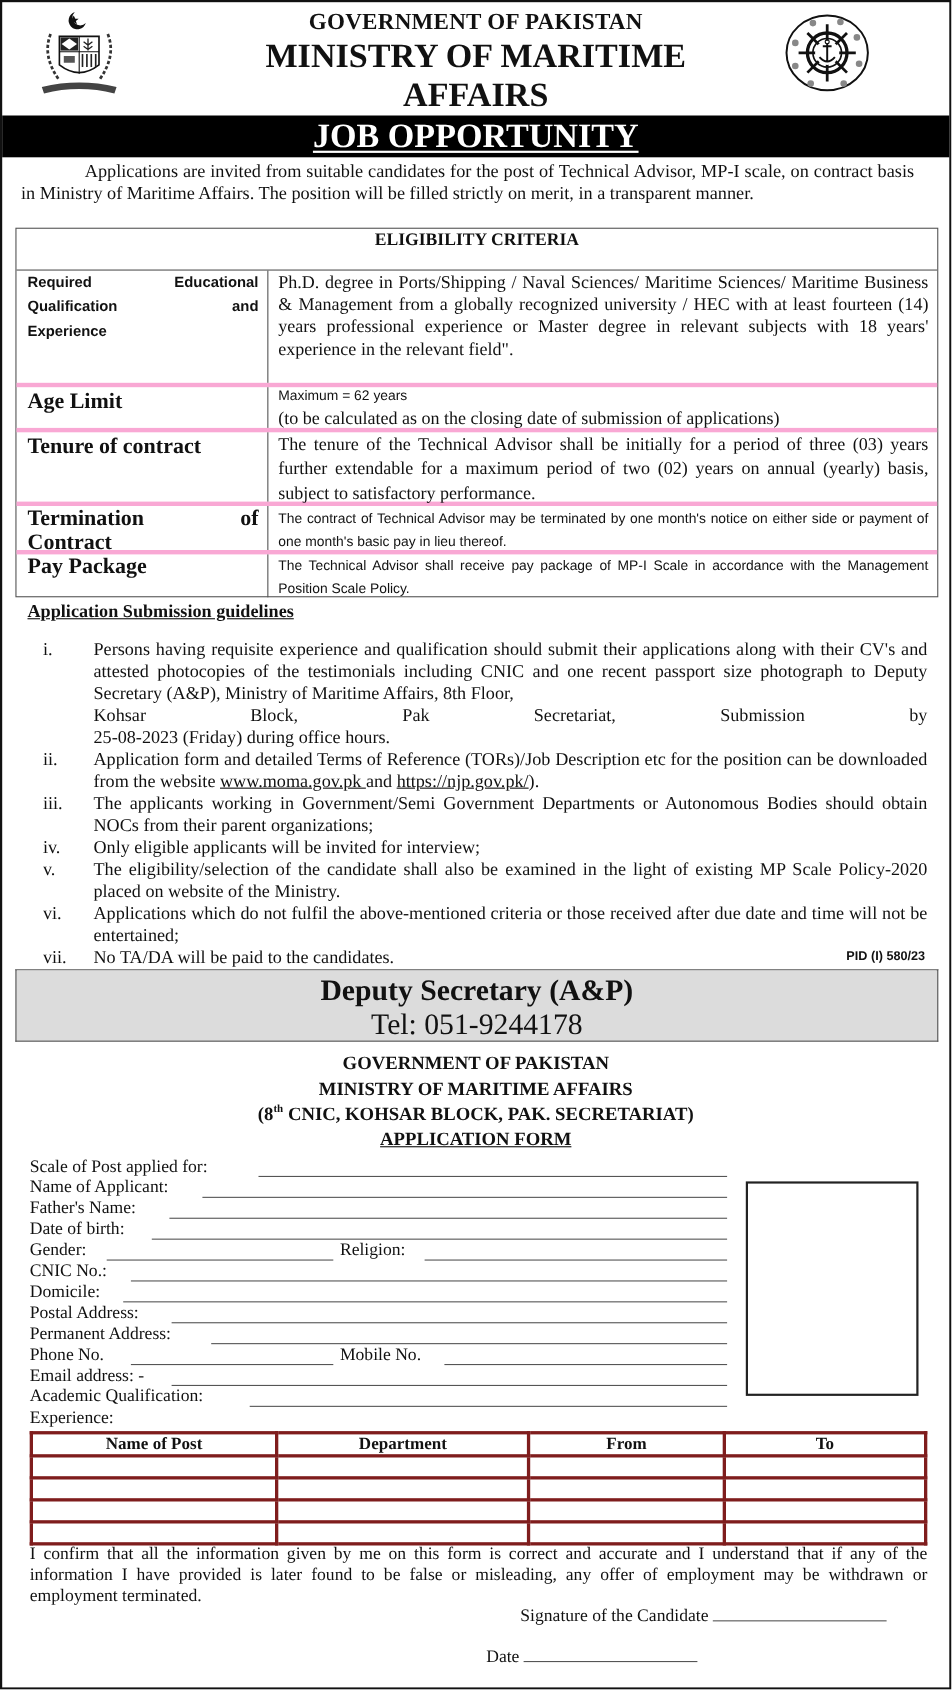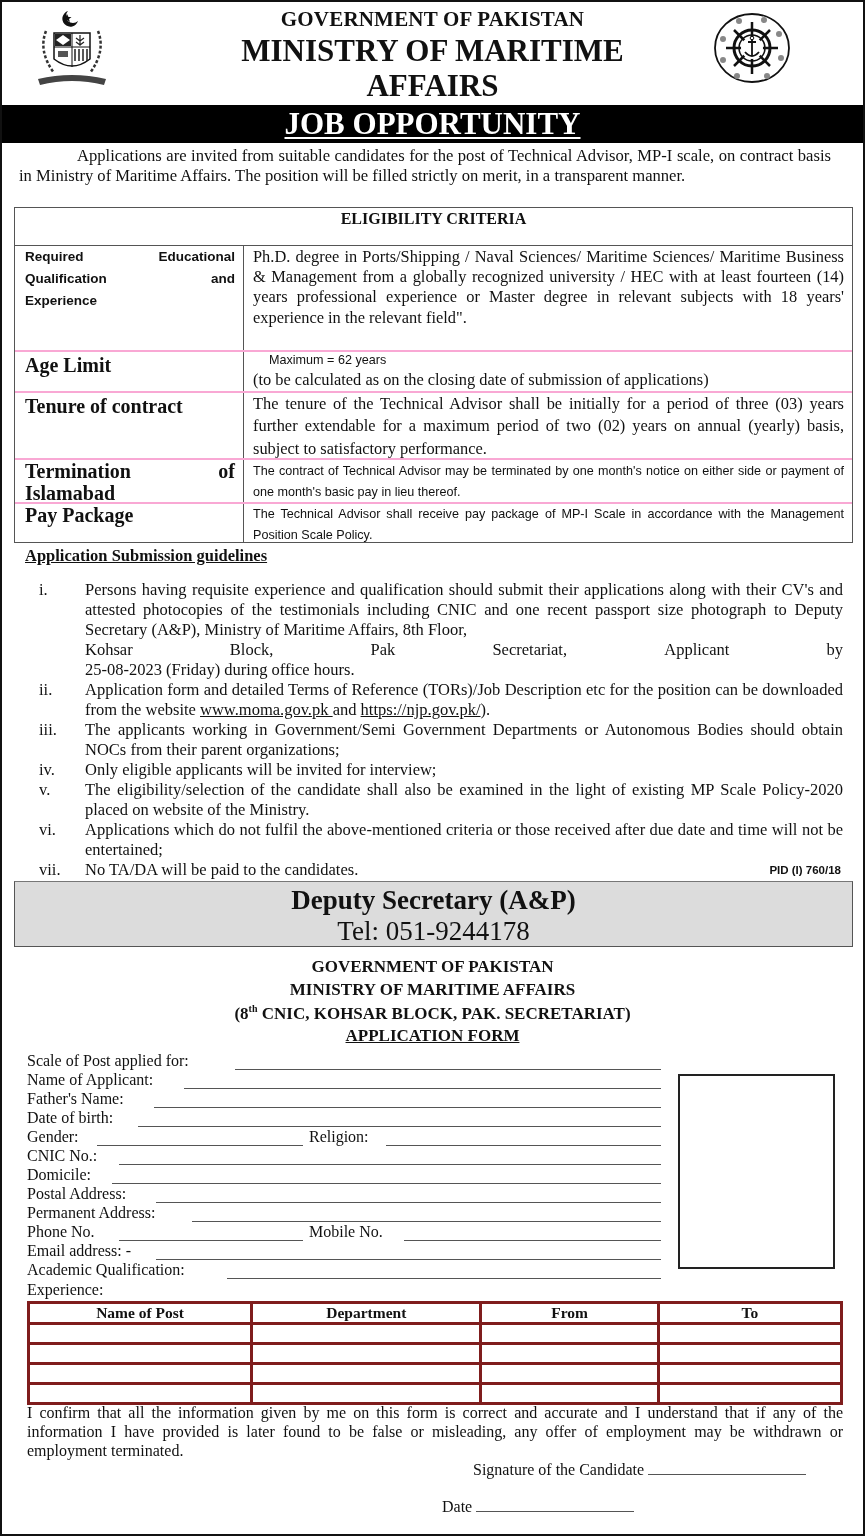--- a/index.html
+++ b/index.html
@@ -16,21 +16,21 @@
   .hdr-line3 { position: absolute; left: 0; width: 861px; top: 66px; text-align: center; font-weight: bold; font-size: 31px; }
   .banner { position: absolute; left: 0; top: 103px; width: 861px; height: 38px; background: #000; color: #fff; text-align: center; font-weight: bold; font-size: 31px; line-height: 38px; }
   .banner span { text-decoration: underline; text-decoration-thickness: 2px; text-underline-offset: 3px; }
 
   .intro { position: absolute; left: 17px; top: 144px; width: 812px; font-size: 16.6px; line-height: 20px; text-align: justify; }
   .intro p { text-indent: 58px; }
 
   
   .elig { position: absolute; left: 12px; top: 205px; width: 839px; height: 336px; border: 1px solid #555; }
   .elig-head { position: absolute; left: 0; top: 0; width: 837px; height: 38px; border-bottom: 1px solid #555; text-align: center; font-weight: bold; font-size: 16px; line-height: 20px; padding-top: 1px; }
-  .row { position: absolute; left: 0; width: 837px; border-bottom: 2px solid #f9a8d4; }
+  .row { position: absolute; left: 0; width: 837px; border-bottom: 4px solid #f9a8d4; }
   .row .lbl { position: absolute; left: 0; top: 0; width: 229px; height: 100%; border-right: 1px solid #555; padding: 2px 8px 0 10px; font-weight: bold; }
   .row .val { position: absolute; left: 230px; top: 0; width: 607px; height: 100%; padding: 1px 8px 0 8px; text-align: justify; }
   .sans { font-family: "Liberation Sans", sans-serif; }
   .lbl-sans { font-family: "Liberation Sans", sans-serif; font-size: 13.5px; line-height: 22px; }
   .lbl-serif { font-size: 20px; line-height: 23px; }
   .justify-row { display: flex; justify-content: space-between; }
   .val-serif { font-size: 16.4px; line-height: 20.2px; }
   .val-sans-small { font-family: "Liberation Sans", sans-serif; font-size: 12.6px; line-height: 21px; }
 
   
@@ -140,58 +140,58 @@
             <span>and</span>
           </div>
         <div><span>Experience</span></div>
       </div>
       <div class="val val-serif">Ph.D. degree in Ports/Shipping / Naval Sciences/ Maritime Sciences/ Maritime Business &amp; Management from a globally recognized university / HEC with at least fourteen (14) years professional experience or Master degree in relevant subjects with 18 years' experience in the relevant field".</div>
     </div>
 
     <div class="row" style="top:144px;height:41px;">
       <div class="lbl lbl-serif">Age Limit</div>
       <div class="val" style="padding-top:0;">
-        <div class="sans" style="font-size:12.6px;line-height:17px;margin-left:16px;">Maximum = 62 years</div>
+        <div class="sans" style="font-size:12.6px;line-height:17px;">Maximum = 62 years</div>
         <div style="font-size:16.4px;line-height:21px;">(to be calculated as on the closing date of submission of applications)</div>
       </div>
     </div>
 
     <div class="row" style="top:185px;height:67px;">
       <div class="lbl lbl-serif">Tenure of contract</div>
       <div class="val" style="font-size:16.4px;line-height:22.4px;padding-top:0;">The tenure of the Technical Advisor shall be initially for a period of three (03) years further extendable for a maximum period of two (02) years on annual (yearly) basis, subject to satisfactory performance.</div>
     </div>
 
     <div class="row" style="top:252px;height:44px;">
       <div class="lbl lbl-serif" style="padding-top:0;line-height:22px;">
         <div class="justify-row">
             <span>Termination</span>
             <span>of</span>
           </div>
-        <div>Islamabad</div>
+        <div>Contract</div>
       </div>
       <div class="val val-sans-small">The contract of Technical Advisor may be terminated by one month's notice on either side or payment of one month's basic pay in lieu thereof.</div>
     </div>
 
     <div class="row" style="top:296px;height:39px;border-bottom:none;">
       <div class="lbl lbl-serif" style="padding-top:0;">Pay Package</div>
       <div class="val val-sans-small" style="padding-top:0;">The Technical Advisor shall receive pay package of MP-I Scale in accordance with the Management Position Scale Policy.</div>
     </div>
   </div>
 
   <div class="guide-title">Application Submission guidelines</div>
   <div class="guide-list">
     <div class="gi">
       <span class="num">i.</span>
       <div>Persons having requisite experience and qualification should submit their applications along with their CV's and attested photocopies of the testimonials including CNIC and one recent passport size photograph to Deputy Secretary (A&amp;P), Ministry of Maritime Affairs, 8th Floor,</div>
       <div class="spread">
         <span>Kohsar</span>
         <span>Block,</span>
         <span>Pak</span>
         <span>Secretariat,</span>
-        <span>Applicant</span>
+        <span>Submission</span>
         <span>by</span>
       </div>
       <div>25-08-2023 (Friday) during office hours.</div>
     </div>
     <div class="gi">
       <span class="num">ii.</span>
       <div><span>Application form and detailed Terms of Reference (TORs)/Job Description etc for the position can be downloaded from the website </span><a class="link">www.moma.gov.pk </a><span>and </span><a class="link">https://njp.gov.pk/</a><span>).</span></div>
     </div>
     <div class="gi">
       <span class="num">iii.</span>
@@ -207,21 +207,21 @@
     </div>
     <div class="gi">
       <span class="num">vi.</span>
       <div>Applications which do not fulfil the above-mentioned criteria or those received after due date and time will not be entertained;</div>
     </div>
     <div class="gi">
       <span class="num">vii.</span>
       <div>No TA/DA will be paid to the candidates.</div>
     </div>
   </div>
-  <div class="pid">PID (I) 760/18</div>
+  <div class="pid">PID (I) 580/23</div>
 
   <div class="contact">
     <div class="c1">Deputy Secretary (A&amp;P)</div>
     <div class="c2">Tel: 051-9244178</div>
   </div>
 
   <div class="fh" style="top:955px;">GOVERNMENT OF PAKISTAN</div>
   <div class="fh" style="top:978px;">MINISTRY OF MARITIME AFFAIRS</div>
   <div class="fh" style="top:1001px;"><span>(8</span><sup>th</sup><span> CNIC, KOHSAR BLOCK, PAK. SECRETARIAT)</span></div>
   <div class="fh u" style="top:1024px;"><span>APPLICATION FORM</span></div>

